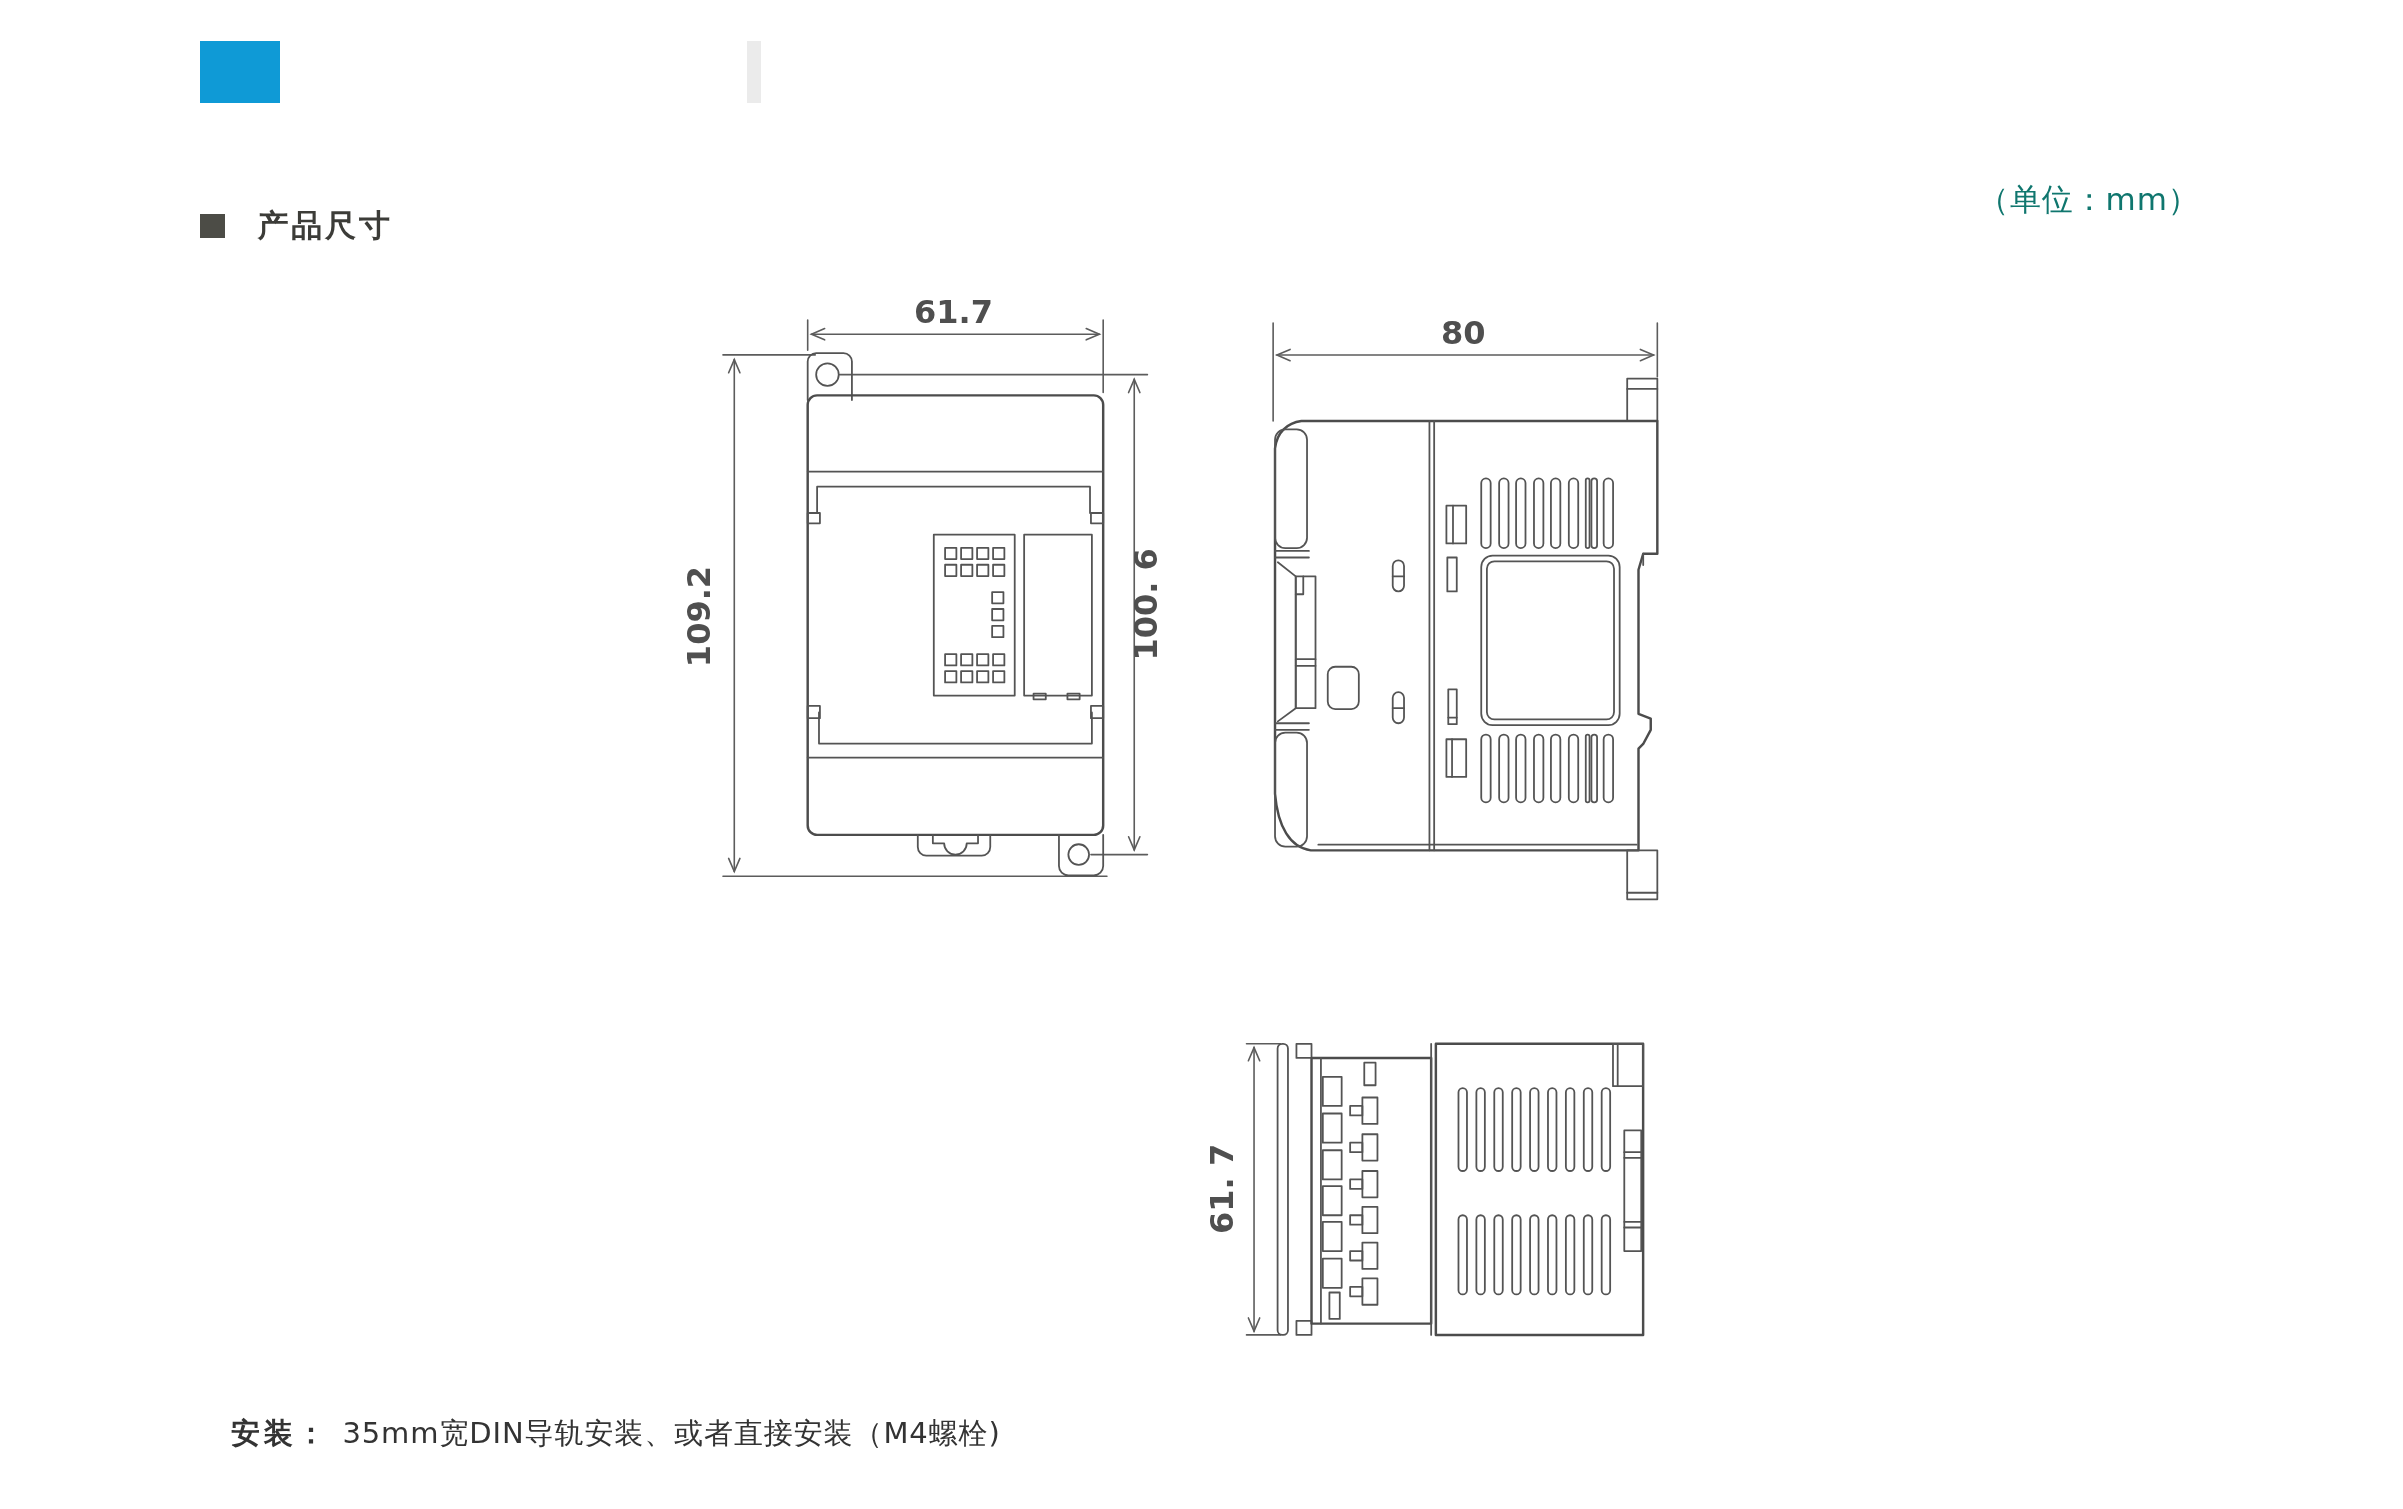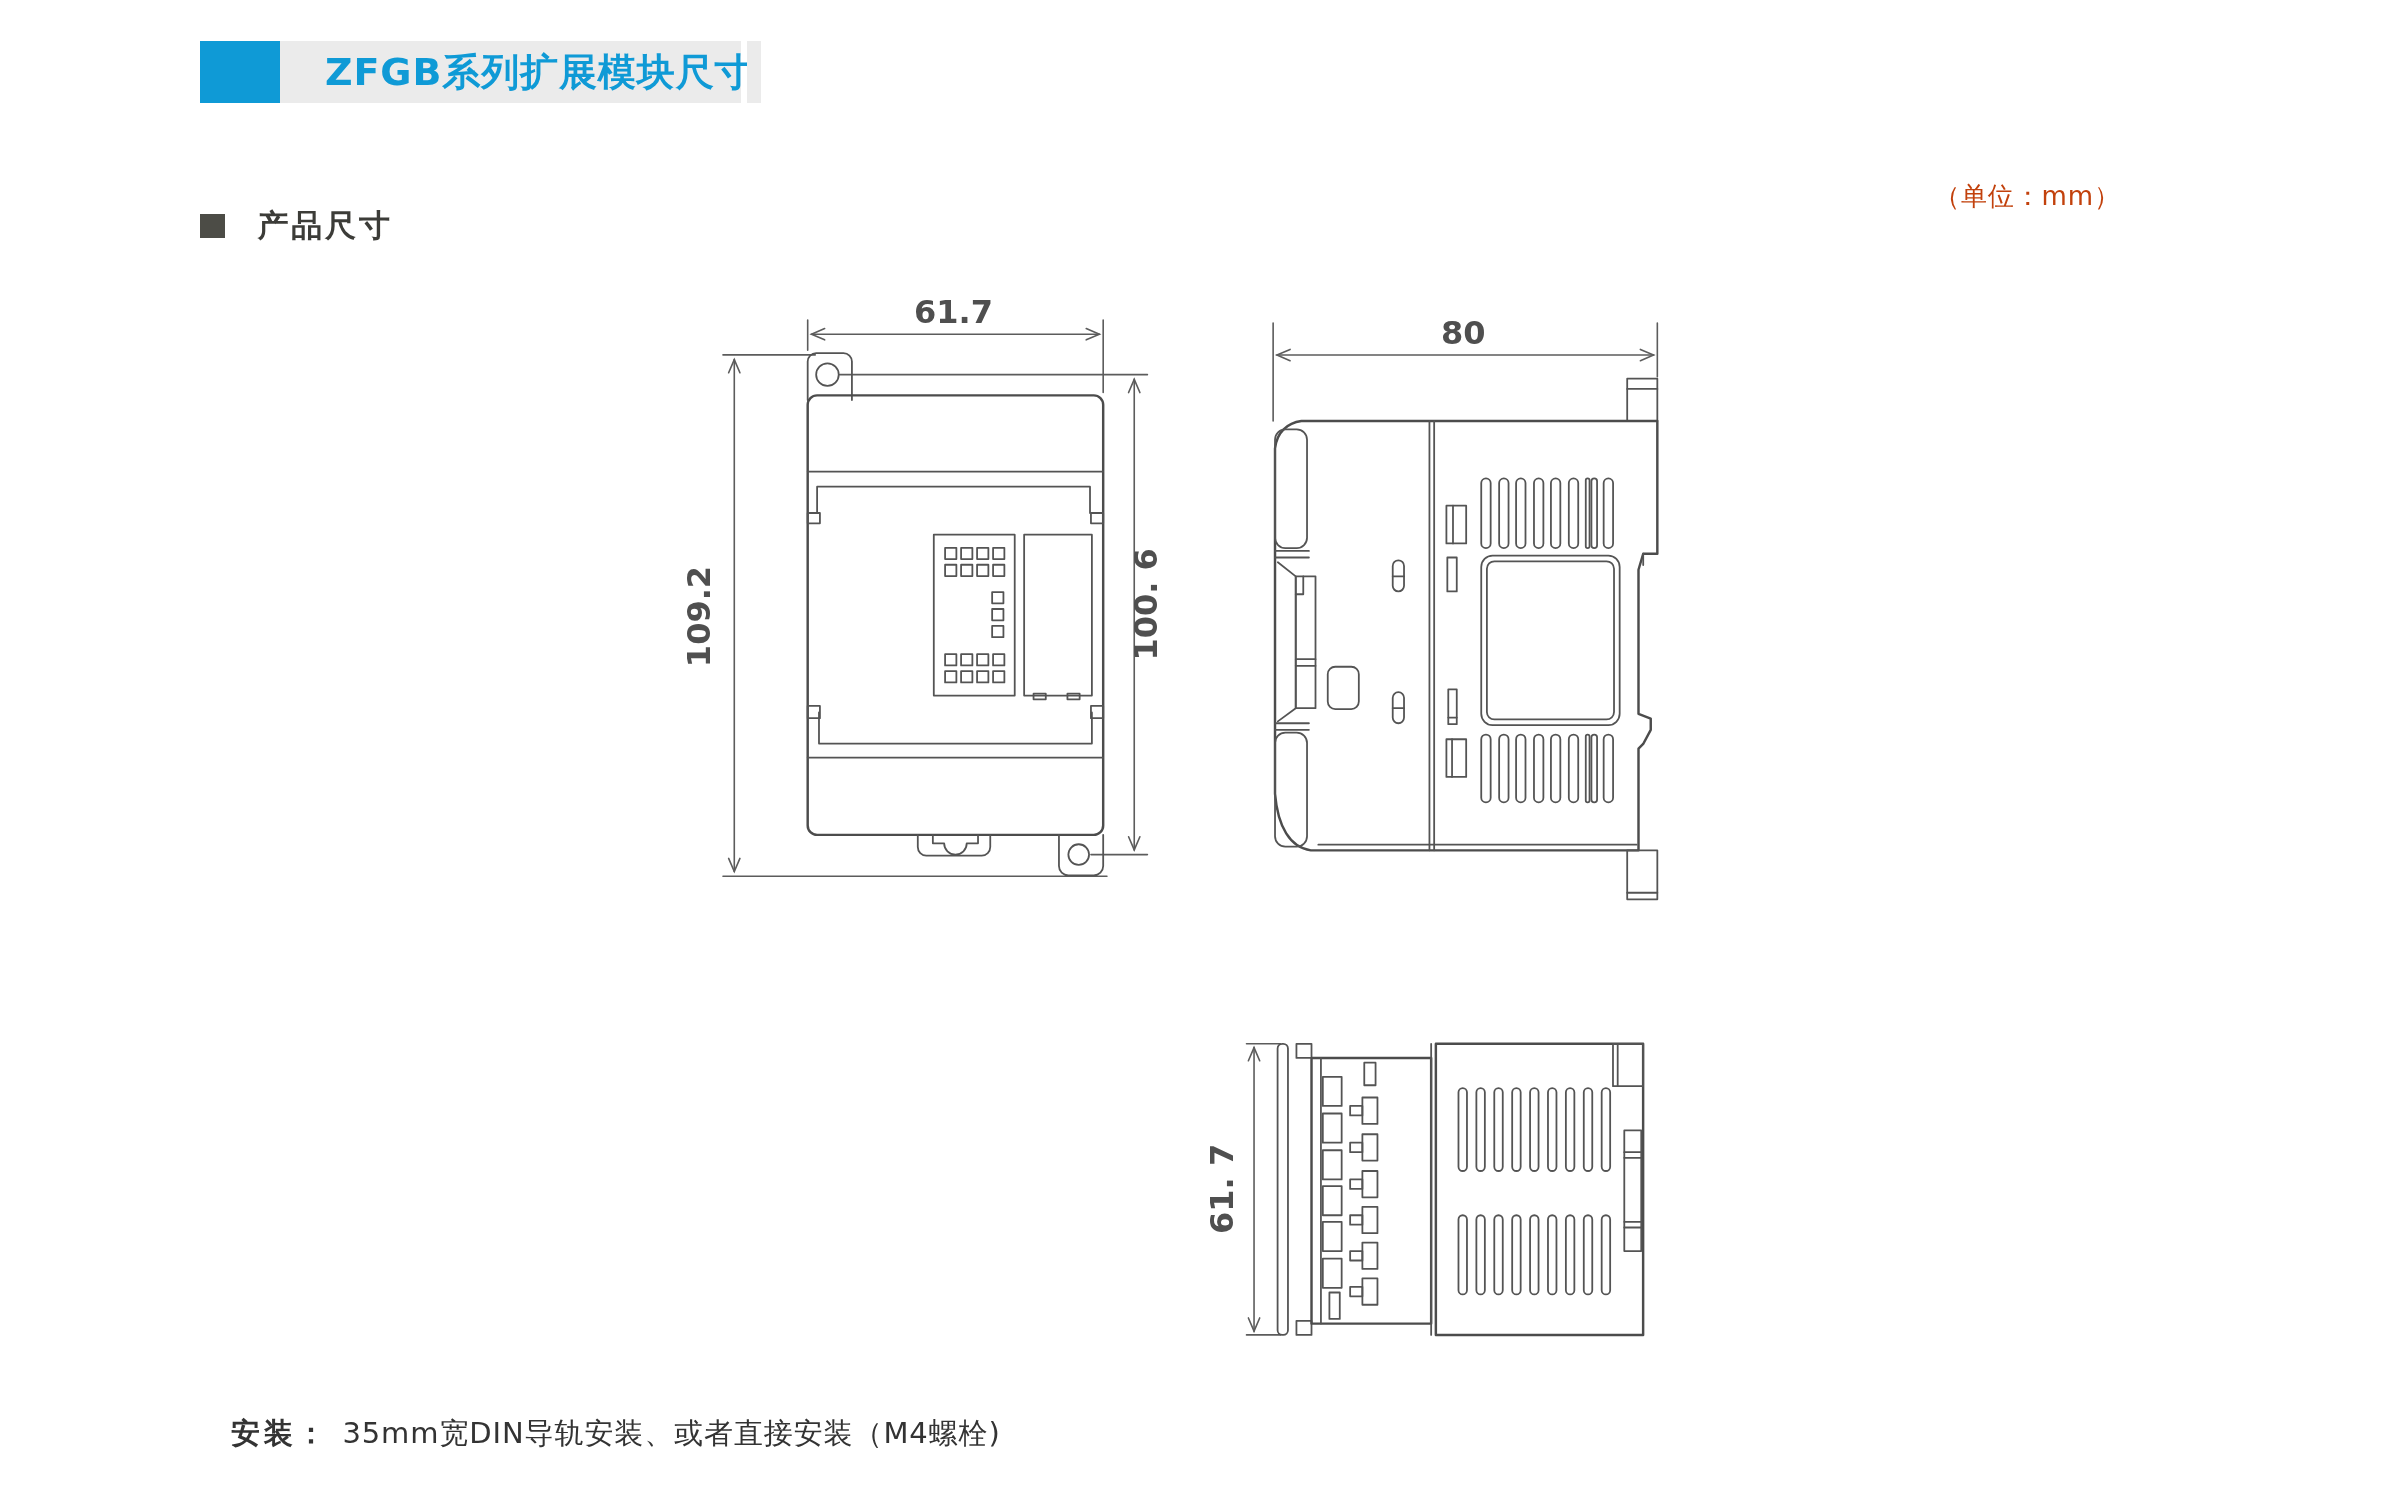--- a/index.html
+++ b/index.html
@@ -13,41 +13,38 @@
           display:flex;align-items:center;}
   .banner-title{margin-left:45px;font-size:38px;font-weight:bold;color:#0f9ad6;letter-spacing:0.9px;white-space:nowrap;}
   .banner-strip{position:absolute;left:747px;top:41px;width:14px;height:62px;background:#ebebeb;}
 
   
   .section-row{position:absolute;left:200px;top:205px;display:flex;align-items:center;}
   .section-marker{width:24.5px;height:24.5px;background:#4c4c46;display:inline-block;}
   .section-title{margin-left:33px;font-size:31px;font-weight:bold;color:#3c3c38;letter-spacing:2.8px;white-space:nowrap;}
 
   
-  .unit-note{position:absolute;left:1934px;top:179px;font-size:26px;color:#c2410c;letter-spacing:0.9px;white-space:nowrap;}
+  .unit-note{position:absolute;left:1978px;top:179px;font-size:31px;color:#0f766e;letter-spacing:0.9px;white-space:nowrap;}
 
   
   .drawing{position:absolute;}
   .d1{fill:none;stroke:#545454;stroke-width:1.9;stroke-linejoin:round;stroke-linecap:round;}
   .d2{fill:none;stroke:#4c4c4c;stroke-width:2.6;stroke-linejoin:round;stroke-linecap:round;}
   .dim{fill:none;stroke:#5c5c5c;stroke-width:1.7;stroke-linecap:round;}
   .dimtxt{fill:#4f4f4f;font-family:"DejaVu Sans","Liberation Sans",sans-serif;font-size:34px;font-weight:bold;}
 
   
   .footer-note{position:absolute;left:231px;top:1414px;font-size:29px;color:#333;letter-spacing:0.9px;white-space:nowrap;text-align:right;}
   .footer-note b{font-weight:bold;letter-spacing:3.8px;margin-right:13px;}
 </style>
 </head>
 <body>
 
 <div class="header">
   <div class="accent-square"></div>
-  <div class="banner">
-    <span class="banner-title">ZFGB系列扩展模块尺寸</span>
-  </div>
   <div class="banner-strip"></div>
 </div>
 
 <div class="section-row">
   <span class="section-marker"></span>
   <span class="section-title">产品尺寸</span>
 </div>
 
 <div class="unit-note">（单位：mm）</div>
 

